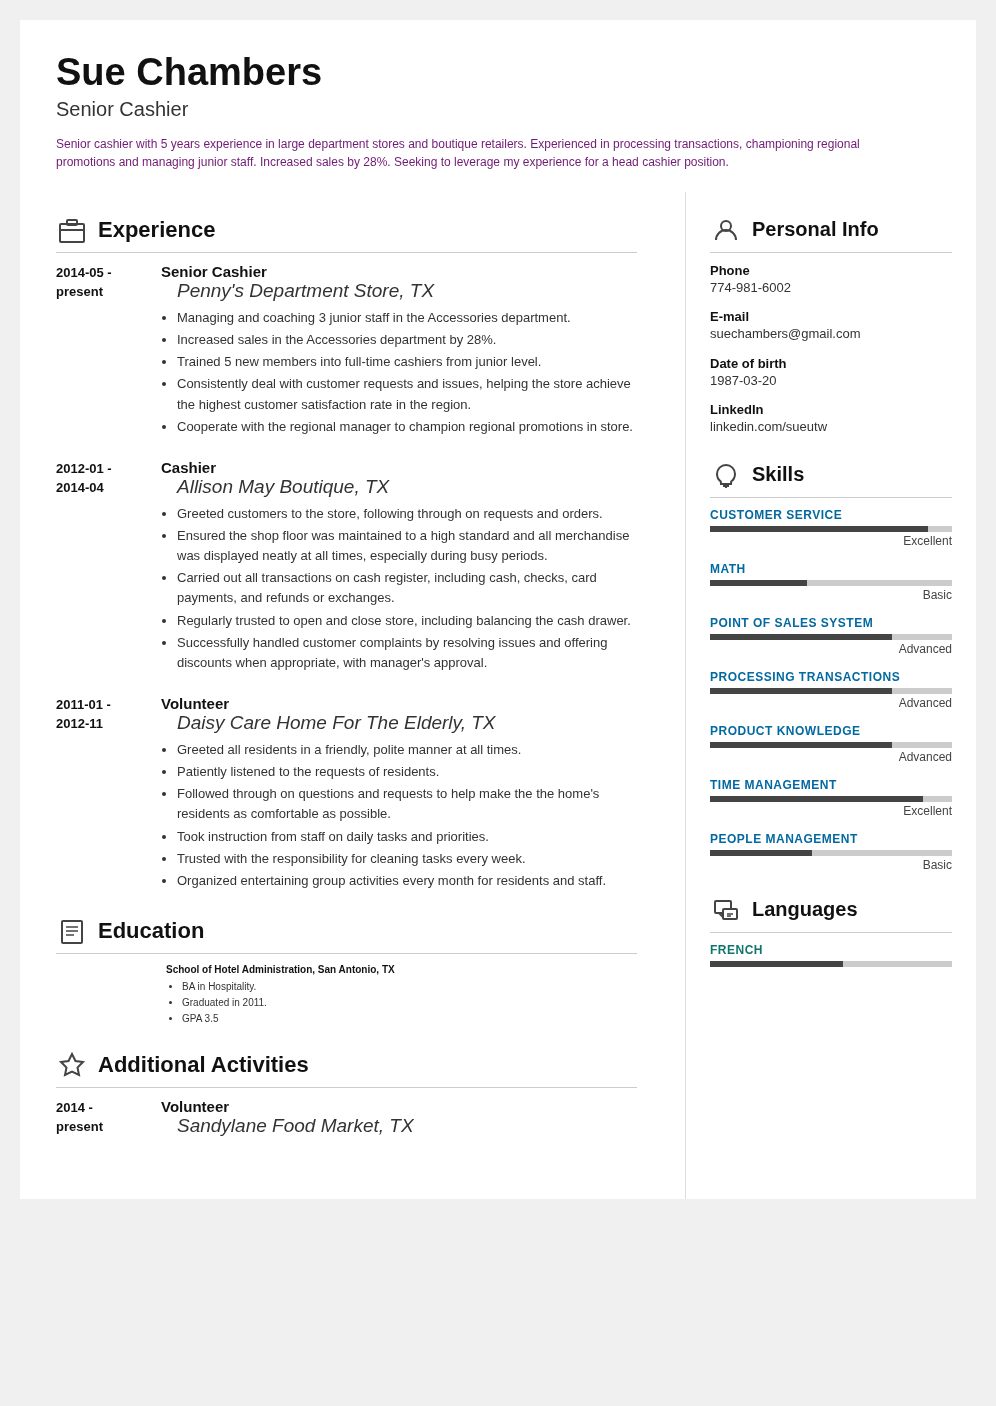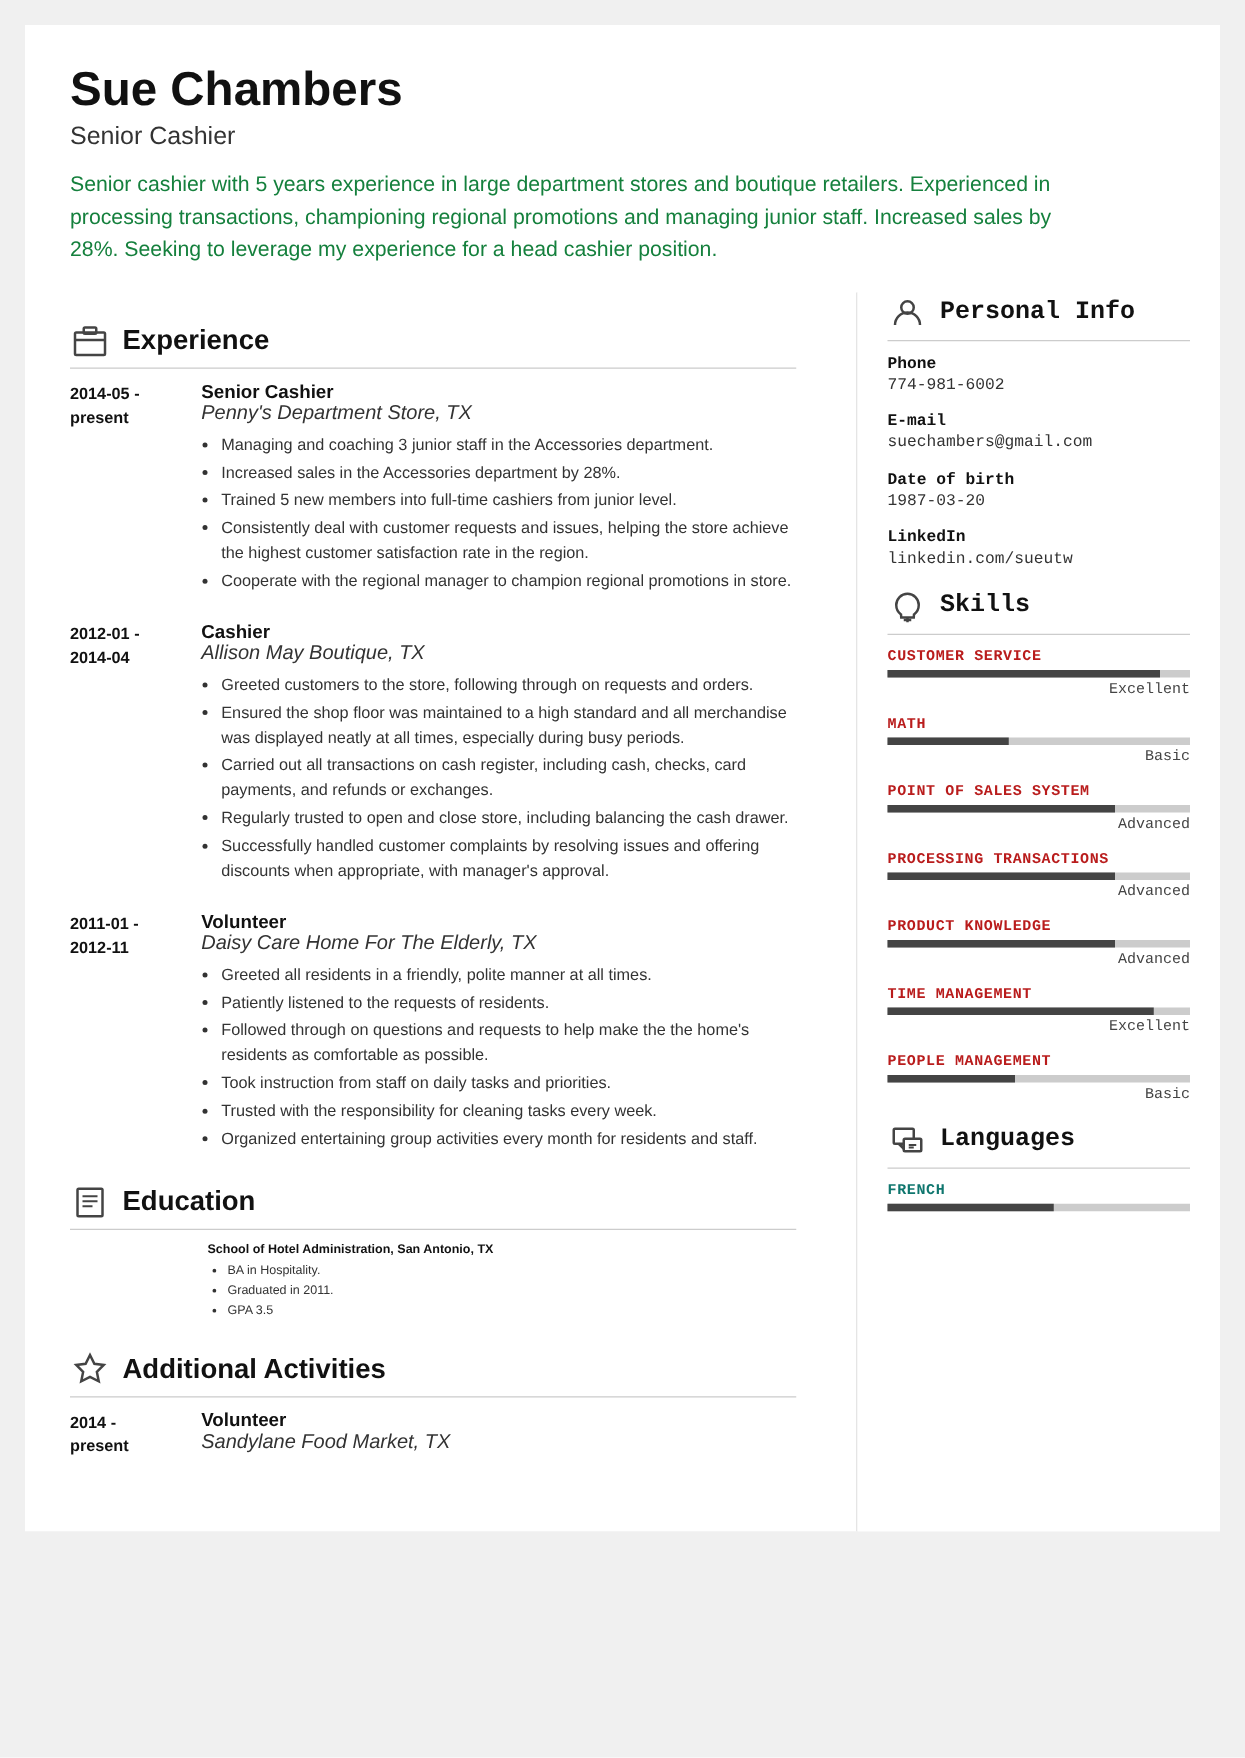--- a/index.html
+++ b/index.html
@@ -26,22 +26,22 @@
       color: #111;
       line-height: 1.1;
     }
     .header h2 {
       font-size: 20px;
       font-weight: 400;
       color: #333;
       margin-top: 4px;
     }
     .header p {
-      font-size: 17px;
-      color: #15803d;
+      font-size: 12px;
+      color: #701a75;
       margin-top: 14px;
       line-height: 1.55;
       max-width: 820px;
     }
     .body {
       display: flex;
       flex: 1;
     }
     .left-col {
       flex: 1;
@@ -93,23 +93,24 @@
     .exp-content {
       flex: 1;
     }
     .exp-content h4 {
       font-size: 15px;
       font-weight: 700;
       color: #111;
     }
     .exp-content .company {
       font-style: italic;
-      font-size: 16px;
+      font-size: 19px;
       color: #333;
       margin-bottom: 6px;
+      margin-left: 16px;
     }
     .exp-content ul {
       padding-left: 16px;
     }
     .exp-content ul li {
       font-size: 13px;
       color: #333;
       line-height: 1.55;
       margin-bottom: 2px;
     }
@@ -126,21 +127,21 @@
     .edu-item ul {
       padding-left: 16px;
     }
     .edu-item ul li {
       font-size: 10px;
       color: #333;
       line-height: 1.6;
     }
     
     .right-section {
-      font-family: Liberation Mono, monospace;
+      margin-top: 22px;
     }
     .right-section-header {
       display: flex;
       align-items: center;
       gap: 10px;
       margin-bottom: 10px;
       border-bottom: 1px solid #ccc;
       padding-bottom: 6px;
     }
     .right-section-header h3 {
@@ -160,21 +161,21 @@
       font-size: 13px;
       color: #333;
       line-height: 1.5;
     }
     .skill-item {
       margin-bottom: 14px;
     }
     .skill-name {
       font-size: 12px;
       font-weight: 600;
-      color: #b91c1c;
+      color: #0369a1;
       text-transform: uppercase;
       letter-spacing: 0.5px;
       margin-bottom: 4px;
     }
     .skill-bar-bg {
       width: 100%;
       height: 6px;
       background: #ccc;
       border-radius: 0;
     }

